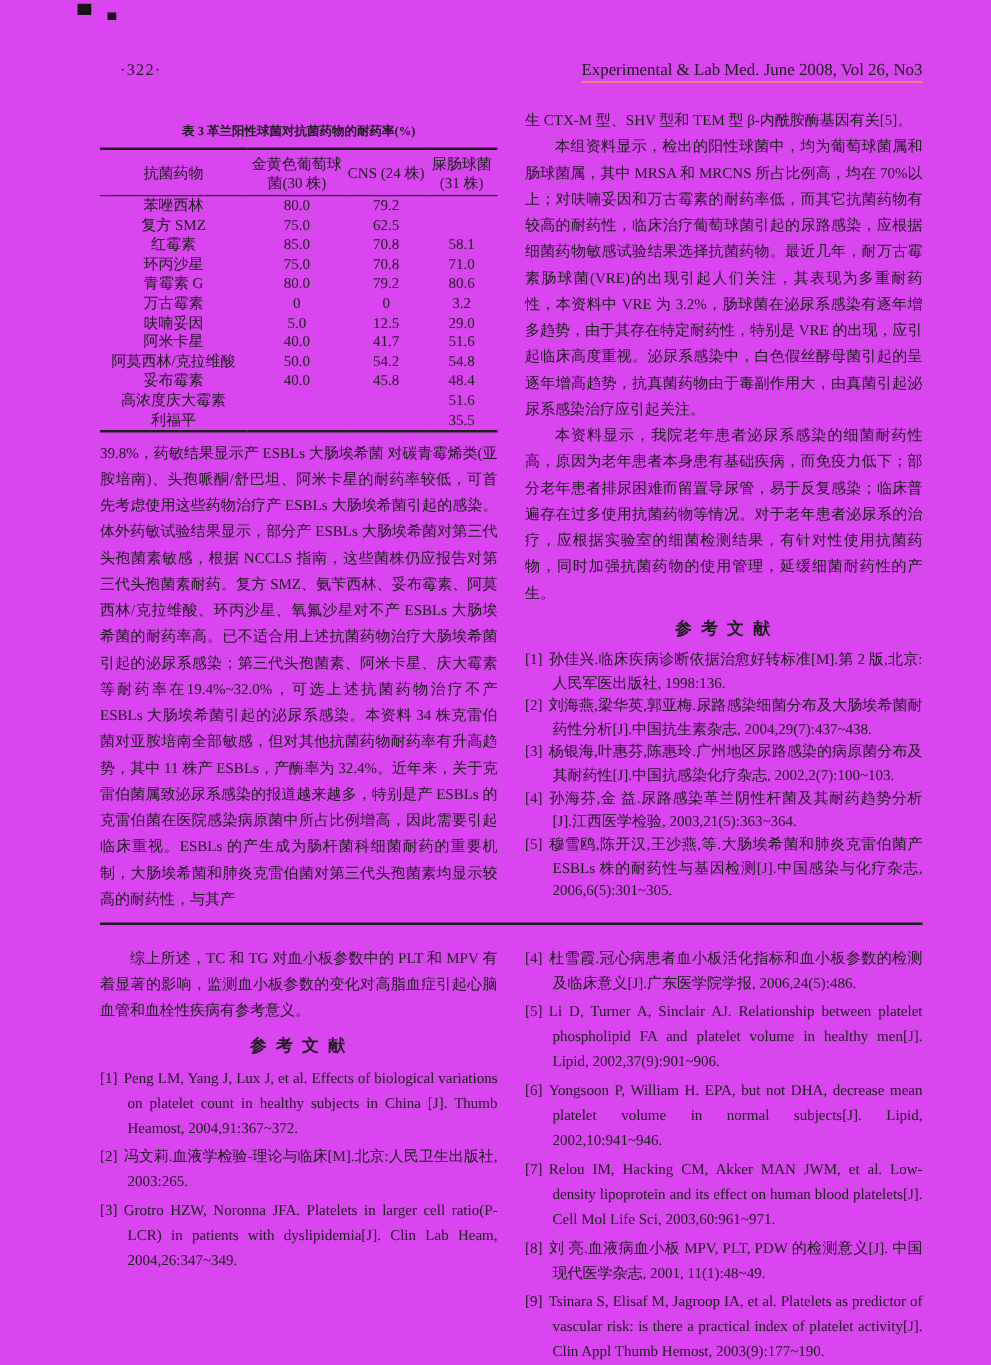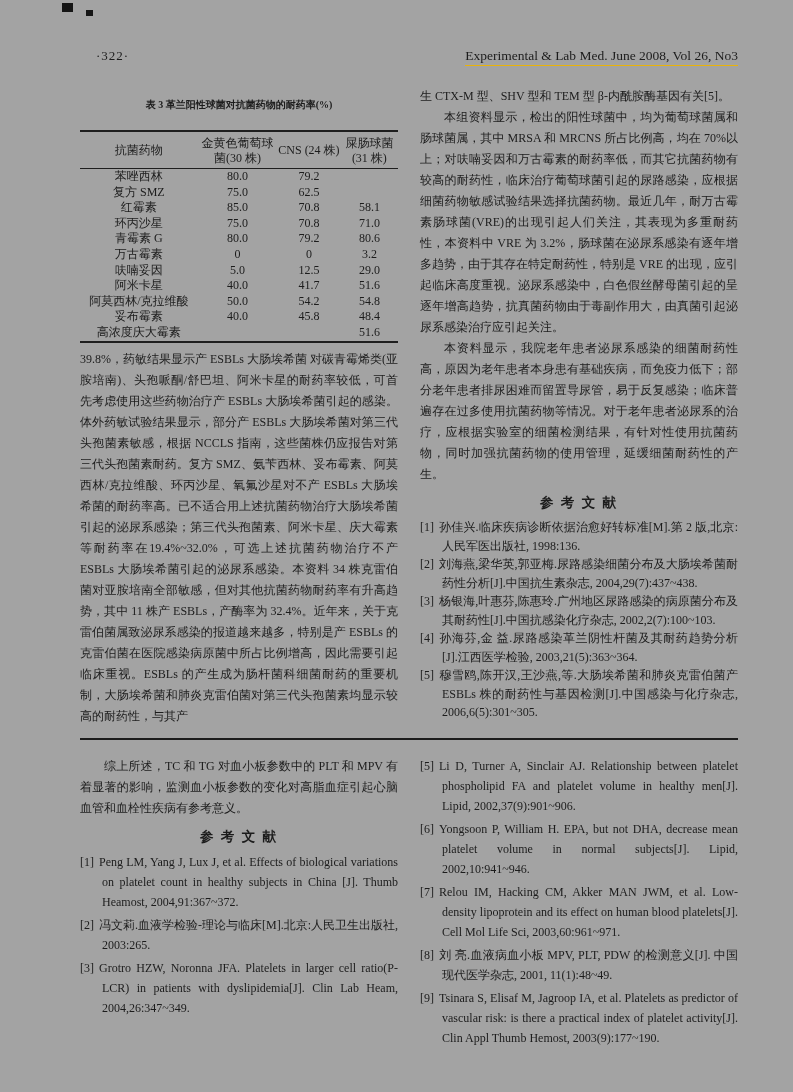--- a/index.html
+++ b/index.html
@@ -1,38 +1,38 @@
 <!DOCTYPE html>
 <html><head>
 <meta charset="utf-8">
 <style>
   * { margin:0; padding:0; box-sizing:border-box; }
   html,body { width:793px; height:1092px; }
   body { background:#e9e9e9; font-family:"Liberation Serif","DejaVu Serif",serif; }
   .page {
     position:relative; width:793px; height:1092px; overflow:hidden;
-    background:#a3a3a3; color:#1c1c1c;
+    background:#d946ef; color:#1c1c1c;
     padding:48px 55px 0 80px;
   }
   .artifact { position:absolute; background:#151515; }
   .a1 { left:62px; top:3px;  width:11px; height:9px; }
   .a2 { left:86px; top:10px; width:7px;  height:6px; }
 
   header { display:flex; justify-content:space-between; align-items:baseline; }
   .pageno  { font-size:13px; letter-spacing:1px; padding-left:16px; }
   .journal { font-size:13.5px; border-bottom:1px solid #eab308; padding-bottom:1px; }
 
   .cols { display:flex; gap:22px; }
   .col  { width:318px; }
 
   .top-section { margin-top:20px; min-height:652px; align-items:flex-start; }
 
   .tbl-caption { margin-top:12px; text-align:center; font-weight:bold; font-size:10px; }
   table.data-table {
-    width:100%; margin-top:18px; border-collapse:collapse;
+    width:100%; margin-top:6px; border-collapse:collapse;
     border-top:2px solid #1e1e1e; border-bottom:2px solid #1e1e1e;
     font-size:12px;
   }
   table.data-table thead th {
     border-bottom:1px solid #1e1e1e; font-weight:normal;
     padding:4px 1px 3px; line-height:14.5px; text-align:center; vertical-align:middle;
   }
   table.data-table tbody td { text-align:center; line-height:15.6px; padding:0; }
   .c-drug { width:37%; } .c-sa { width:25%; } .c-cns { width:20%; } .c-ent { width:18%; }
 
@@ -134,20 +134,26 @@
               <td>40.0</td>
               <td>45.8</td>
               <td>48.4</td>
             </tr>
           <tr>
               <td>高浓度庆大霉素</td>
               <td></td>
               <td></td>
               <td>51.6</td>
             </tr>
+          <tr>
+              <td>利福平</td>
+              <td></td>
+              <td></td>
+              <td>35.5</td>
+            </tr>
         </tbody>
       </table>
       <p class="body-text mt6">39.8%，药敏结果显示产 ESBLs 大肠埃希菌 对碳青霉烯类(亚胺培南)、头孢哌酮/舒巴坦、阿米卡星的耐药率较低，可首先考虑使用这些药物治疗产 ESBLs 大肠埃希菌引起的感染。体外药敏试验结果显示，部分产 ESBLs 大肠埃希菌对第三代头孢菌素敏感，根据 NCCLS 指南，这些菌株仍应报告对第三代头孢菌素耐药。复方 SMZ、氨苄西林、妥布霉素、阿莫西林/克拉维酸、环丙沙星、氧氟沙星对不产 ESBLs 大肠埃希菌的耐药率高。已不适合用上述抗菌药物治疗大肠埃希菌引起的泌尿系感染；第三代头孢菌素、阿米卡星、庆大霉素等耐药率在19.4%~32.0%，可选上述抗菌药物治疗不产 ESBLs 大肠埃希菌引起的泌尿系感染。本资料 34 株克雷伯菌对亚胺培南全部敏感，但对其他抗菌药物耐药率有升高趋势，其中 11 株产 ESBLs，产酶率为 32.4%。近年来，关于克雷伯菌属致泌尿系感染的报道越来越多，特别是产 ESBLs 的克雷伯菌在医院感染病原菌中所占比例增高，因此需要引起临床重视。ESBLs 的产生成为肠杆菌科细菌耐药的重要机制，大肠埃希菌和肺炎克雷伯菌对第三代头孢菌素均显示较高的耐药性，与其产</p>
     </div>
 
     <div class="col">
       <p class="body-text">生 CTX-M 型、SHV 型和 TEM 型 β-内酰胺酶基因有关[5]。</p>
       <p class="body-text indent">本组资料显示，检出的阳性球菌中，均为葡萄球菌属和肠球菌属，其中 MRSA 和 MRCNS 所占比例高，均在 70%以上；对呋喃妥因和万古霉素的耐药率低，而其它抗菌药物有较高的耐药性，临床治疗葡萄球菌引起的尿路感染，应根据细菌药物敏感试验结果选择抗菌药物。最近几年，耐万古霉素肠球菌(VRE)的出现引起人们关注，其表现为多重耐药性，本资料中 VRE 为 3.2%，肠球菌在泌尿系感染有逐年增多趋势，由于其存在特定耐药性，特别是 VRE 的出现，应引起临床高度重视。泌尿系感染中，白色假丝酵母菌引起的呈逐年增高趋势，抗真菌药物由于毒副作用大，由真菌引起泌尿系感染治疗应引起关注。</p>
       <p class="body-text indent">本资料显示，我院老年患者泌尿系感染的细菌耐药性高，原因为老年患者本身患有基础疾病，而免疫力低下；部分老年患者排尿困难而留置导尿管，易于反复感染；临床普遍存在过多使用抗菌药物等情况。对于老年患者泌尿系的治疗，应根据实验室的细菌检测结果，有针对性使用抗菌药物，同时加强抗菌药物的使用管理，延缓细菌耐药性的产生。</p>
       <div class="ref-heading">参  考  文  献</div>
@@ -169,20 +175,21 @@
       <div class="ref-heading">参  考  文  献</div>
       <div class="refs">
         <div class="ref"><span class="ref-label">[1]</span><span>Peng LM, Yang J, Lux J, et al. Effects of biological variations on platelet count in healthy subjects in China [J]. Thumb Heamost, 2004,91:367~372.</span></div>
         <div class="ref"><span class="ref-label">[2]</span><span>冯文莉.血液学检验-理论与临床[M].北京:人民卫生出版社, 2003:265.</span></div>
         <div class="ref"><span class="ref-label">[3]</span><span>Grotro HZW, Noronna JFA. Platelets in larger cell ratio(P-LCR) in patients with dyslipidemia[J]. Clin Lab Heam, 2004,26:347~349.</span></div>
       </div>
     </div>
 
     <div class="col">
       <div class="refs">
+        <div class="ref"><span class="ref-label">[4]</span><span>杜雪霞.冠心病患者血小板活化指标和血小板参数的检测及临床意义[J].广东医学院学报, 2006,24(5):486.</span></div>
         <div class="ref"><span class="ref-label">[5]</span><span>Li D, Turner A, Sinclair AJ. Relationship between platelet phospholipid  FA and platelet volume in healthy men[J]. Lipid, 2002,37(9):901~906.</span></div>
         <div class="ref"><span class="ref-label">[6]</span><span>Yongsoon P, William H. EPA, but not DHA, decrease mean platelet volume  in normal subjects[J]. Lipid, 2002,10:941~946.</span></div>
         <div class="ref"><span class="ref-label">[7]</span><span>Relou IM,  Hacking CM,  Akker MAN JWM,  et al.  Low-density lipoprotein and  its effect on human blood platelets[J]. Cell Mol Life Sci, 2003,60:961~971.</span></div>
         <div class="ref"><span class="ref-label">[8]</span><span>刘  亮.血液病血小板 MPV, PLT, PDW 的检测意义[J]. 中国现代医学杂志, 2001, 11(1):48~49.</span></div>
         <div class="ref"><span class="ref-label">[9]</span><span>Tsinara S, Elisaf M, Jagroop IA, et al. Platelets as predictor of vascular risk: is there a practical index of platelet activity[J]. Clin Appl Thumb Hemost, 2003(9):177~190.</span></div>
       </div>
     </div>
   </section>
 </div>
 

